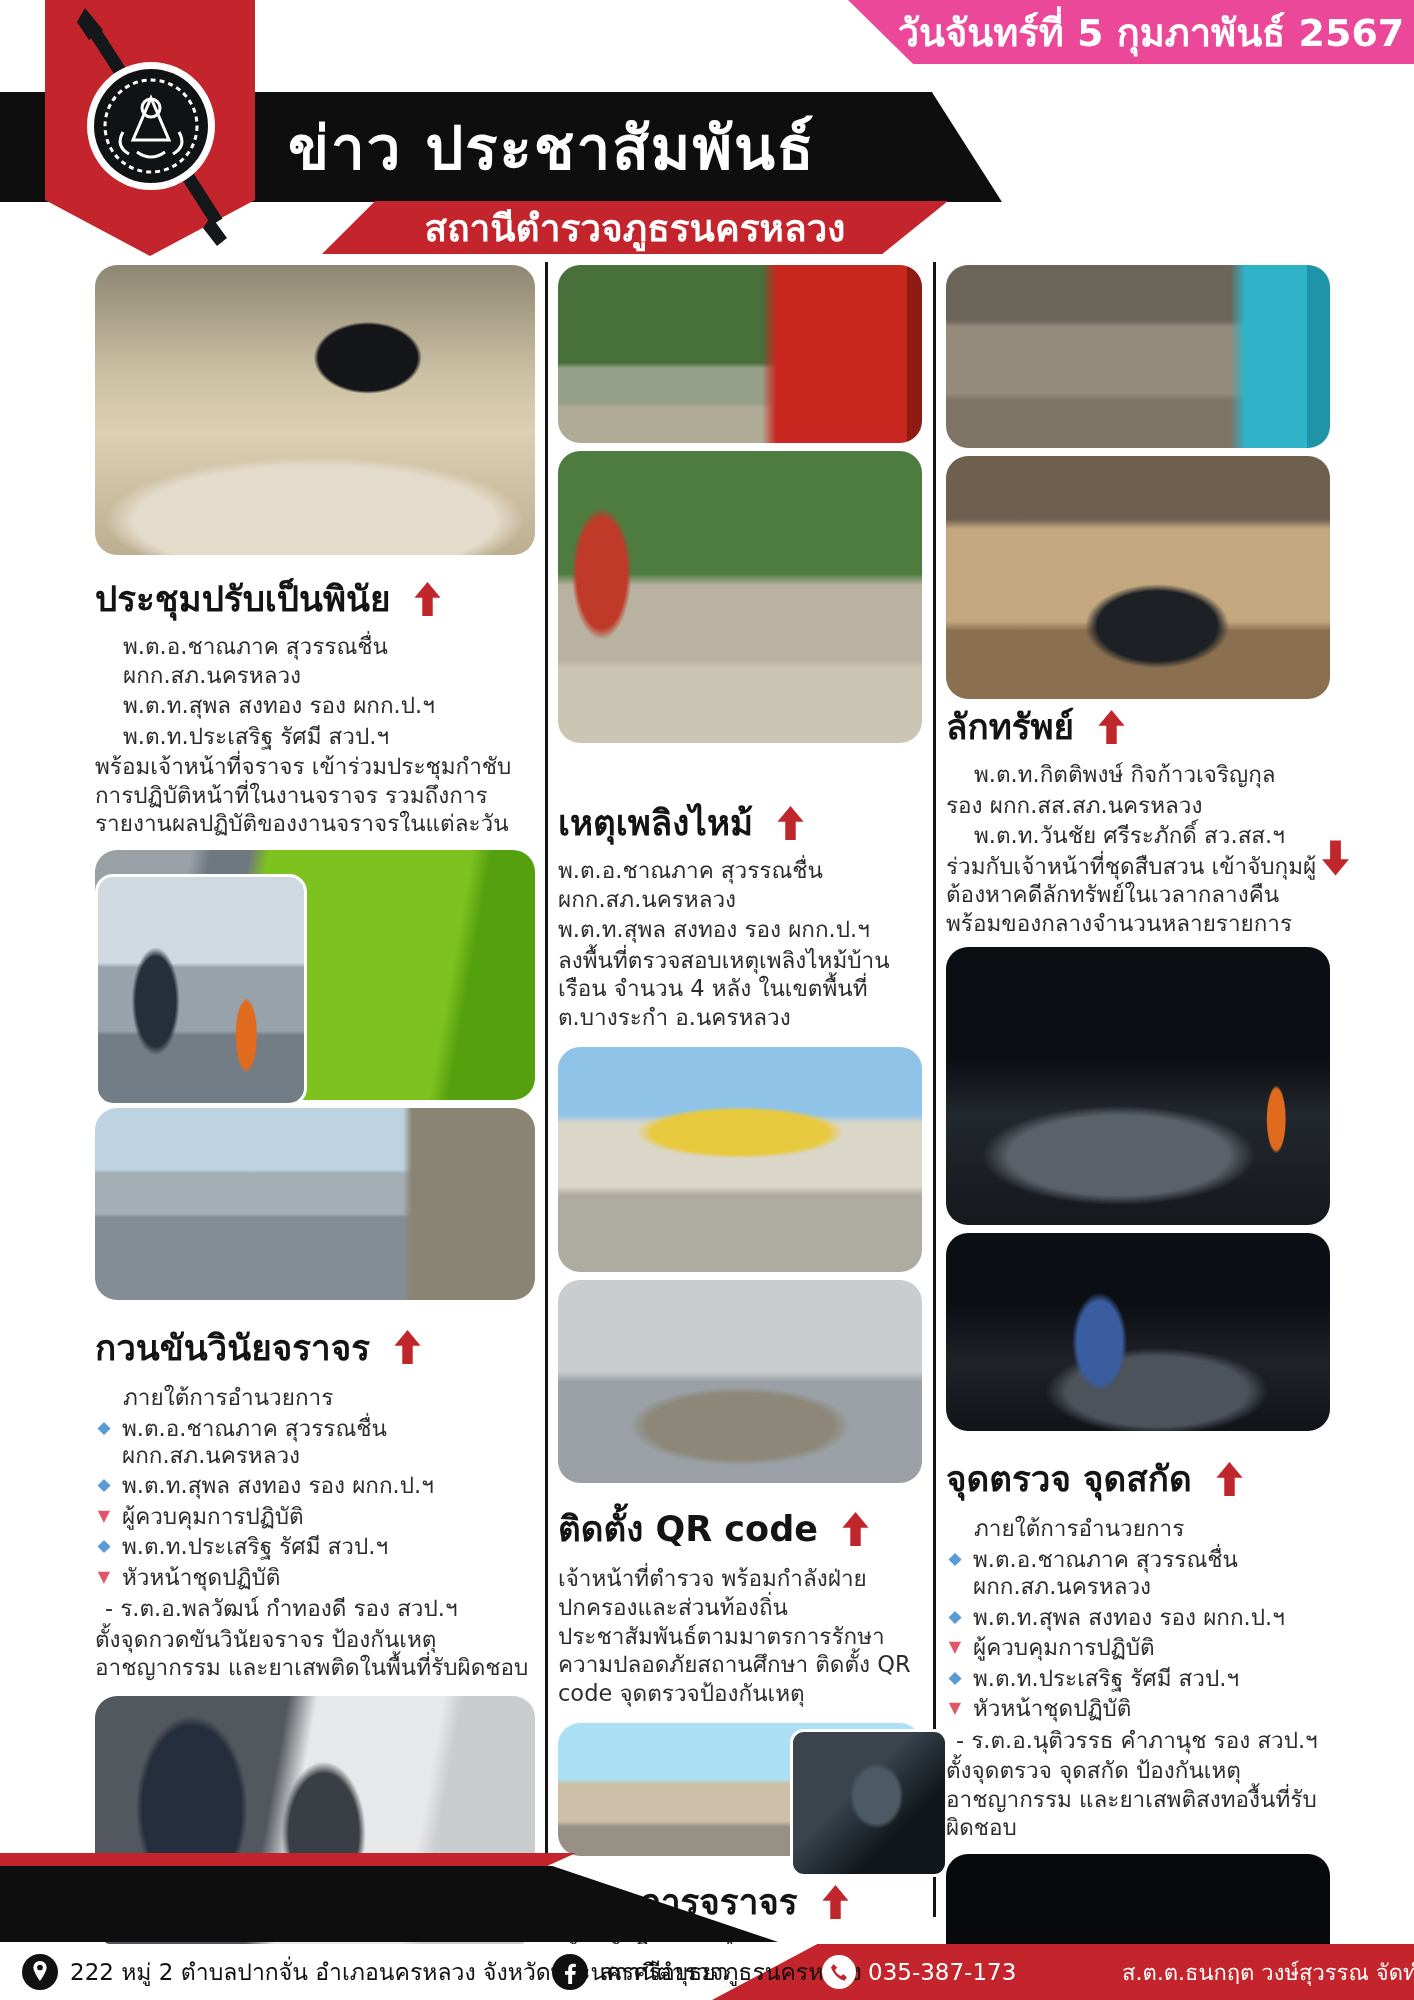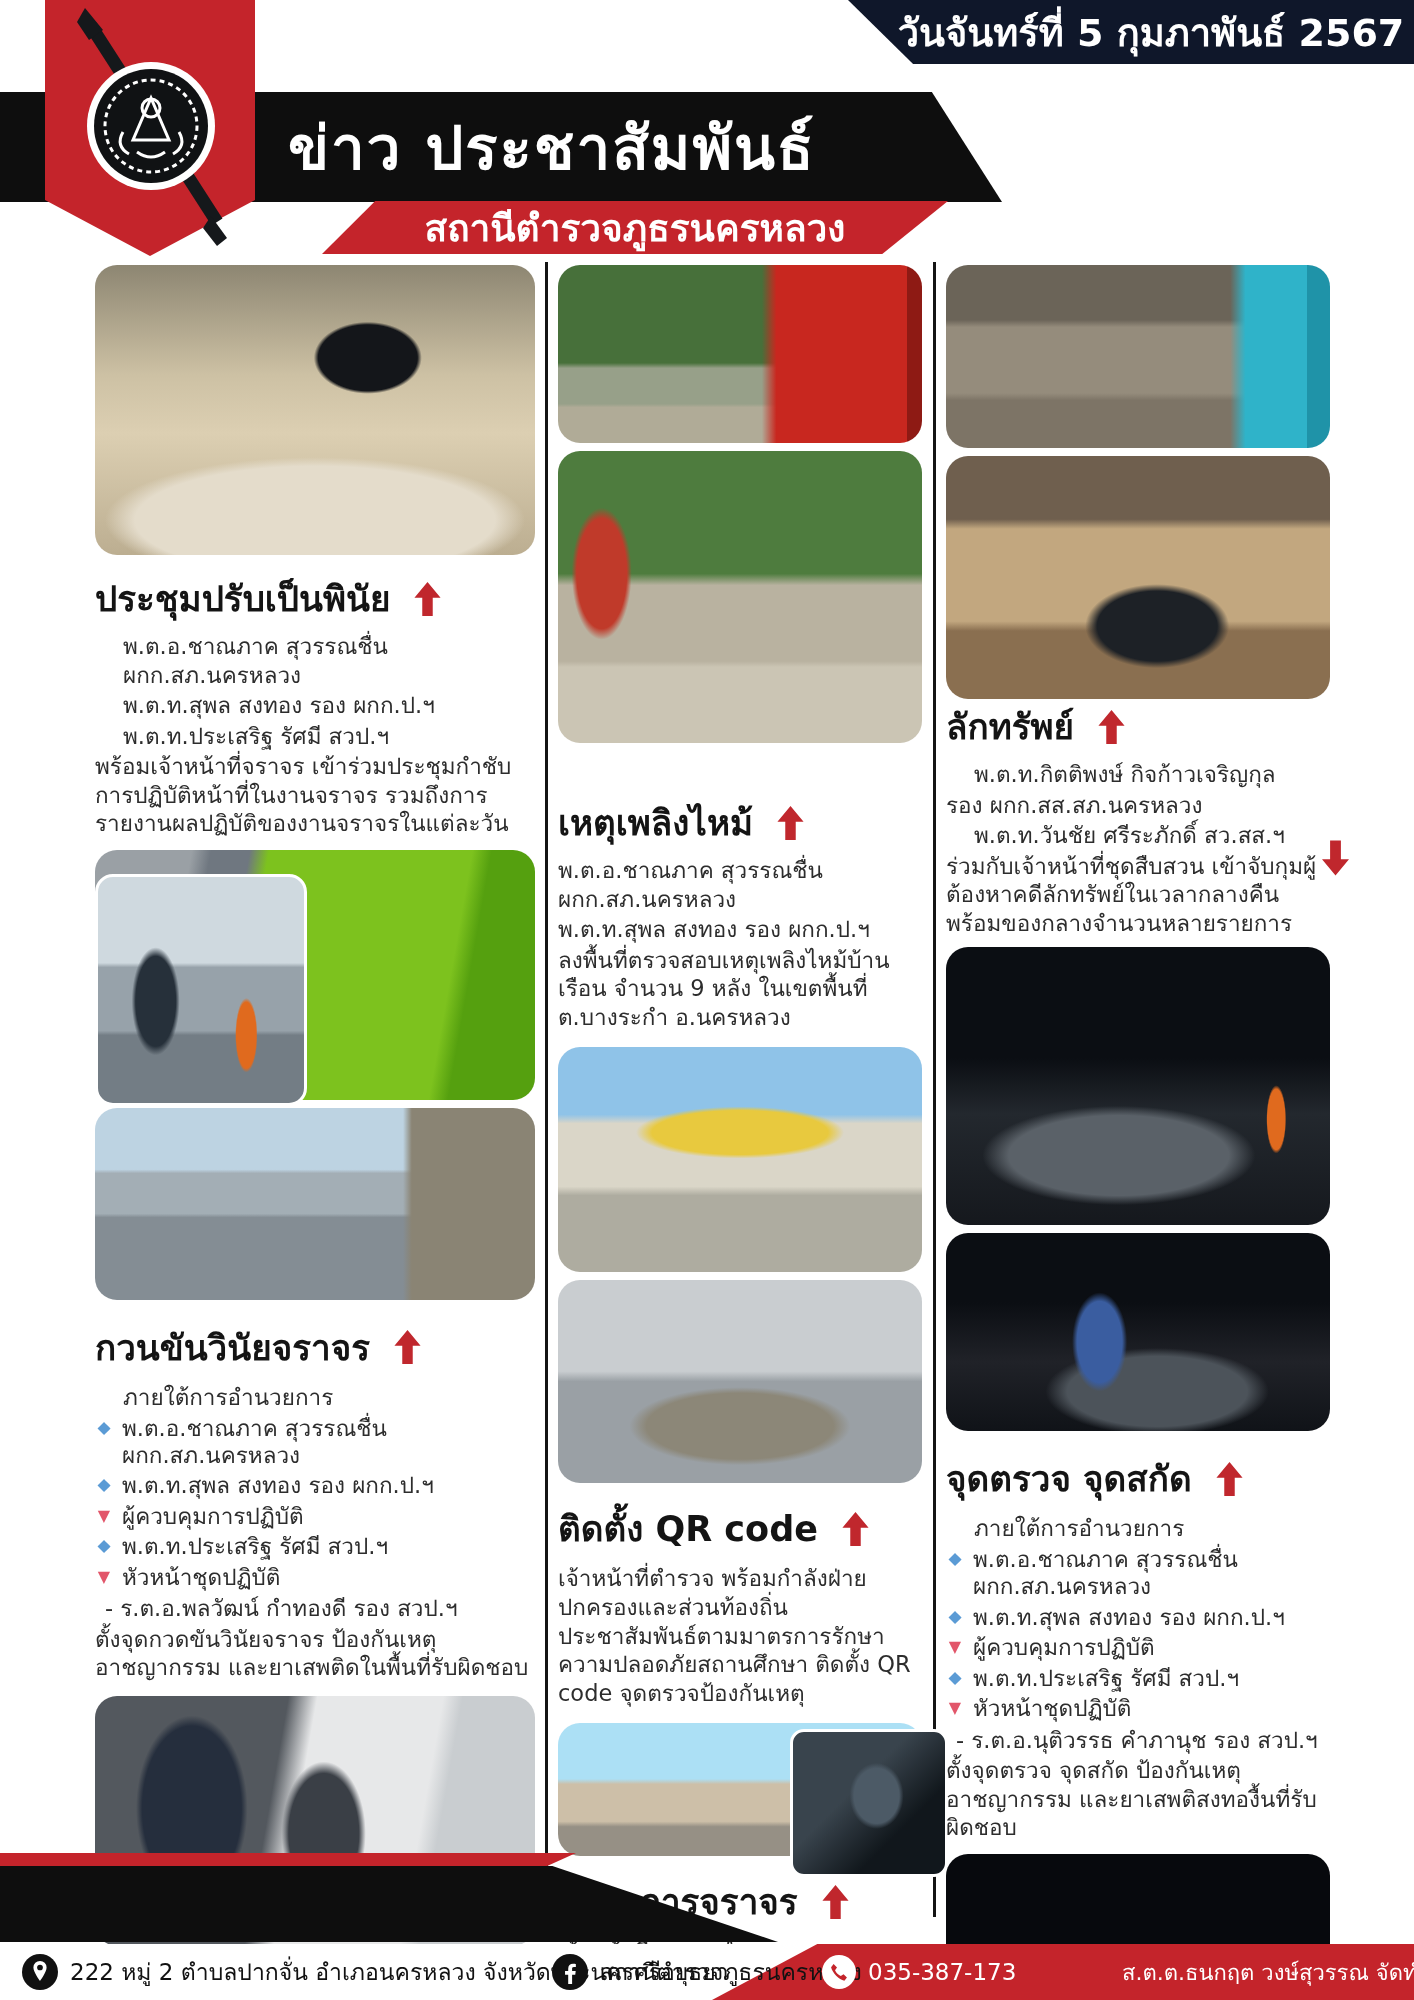--- a/index.html
+++ b/index.html
@@ -3,21 +3,21 @@
 <meta charset="utf-8">
 <style>
   html,body{margin:0;padding:0;background:#e8e8e8;}
   .page{position:relative;width:1414px;height:2000px;background:#ffffff;overflow:hidden;
         font-family:"DejaVu Sans","Liberation Sans",sans-serif;color:#262626;}
 
   
   .title-band{position:absolute;left:0;top:92px;width:1002px;height:110px;background:#0e0e0e;
               clip-path:polygon(0 0,93% 0,100% 100%,0 100%);display:flex;align-items:center;}
   .title-band .t{margin-left:288px;font-size:60px;font-weight:700;color:#fff;letter-spacing:2px;white-space:nowrap;}
-  .date-band{position:absolute;top:0;right:0;width:566px;height:64px;background:#0f172a;
+  .date-band{position:absolute;top:0;right:0;width:566px;height:64px;background:#ec4899;
              clip-path:polygon(0 0,100% 0,100% 100%,11.5% 100%);display:flex;align-items:center;justify-content:center;}
   .date-band .t{font-size:38px;font-weight:700;color:#fff;padding-left:40px;white-space:nowrap;}
   .subtitle-band{position:absolute;left:322px;top:201px;width:626px;height:53px;background:#c4242b;
                  clip-path:polygon(8.5% 0,100% 0,89.5% 100%,0 100%);display:flex;align-items:center;justify-content:center;}
   .subtitle-band .t{font-size:37px;font-weight:700;color:#fff;white-space:nowrap;}
   .pennant{position:absolute;left:45px;top:0;}
 
   
   .up-arrow{width:27px;height:34px;flex:0 0 auto;}
   .down-arrow{position:absolute;width:27px;height:36px;}
@@ -224,21 +224,21 @@
 
     <div class="heading" style="margin-top:52px">
       <span>เหตุเพลิงไหม้</span>
       <svg class="up-arrow" viewBox="0 0 20 26">
           <path d="M10 0 L20 12 H14 V26 H6 V12 H0 Z" fill="#c0272d"></path>
         </svg>
     </div>
     <div class="txt" style="margin-top:6px">
       <div class="ln">พ.ต.อ.ชาณภาค สุวรรณชื่น  ผกก.สภ.นครหลวง</div>
       <div class="ln">พ.ต.ท.สุพล สงทอง  รอง ผกก.ป.ฯ</div>
-      <div class="ln">ลงพื้นที่ตรวจสอบเหตุเพลิงไหม้บ้านเรือน จำนวน 9 หลัง ในเขตพื้นที่ ต.บางระกำ อ.นครหลวง</div>
+      <div class="ln">ลงพื้นที่ตรวจสอบเหตุเพลิงไหม้บ้านเรือน จำนวน 4 หลัง ในเขตพื้นที่ ต.บางระกำ อ.นครหลวง</div>
     </div>
 
     <div class="ph ph-temple"></div>
     <div class="ph ph-schoolgroup"></div>
 
     <div class="heading" style="margin-top:18px">
       <span>ติดตั้ง QR code</span>
       <svg class="up-arrow" viewBox="0 0 20 26">
           <path d="M10 0 L20 12 H14 V26 H6 V12 H0 Z" fill="#c0272d"></path>
         </svg>

